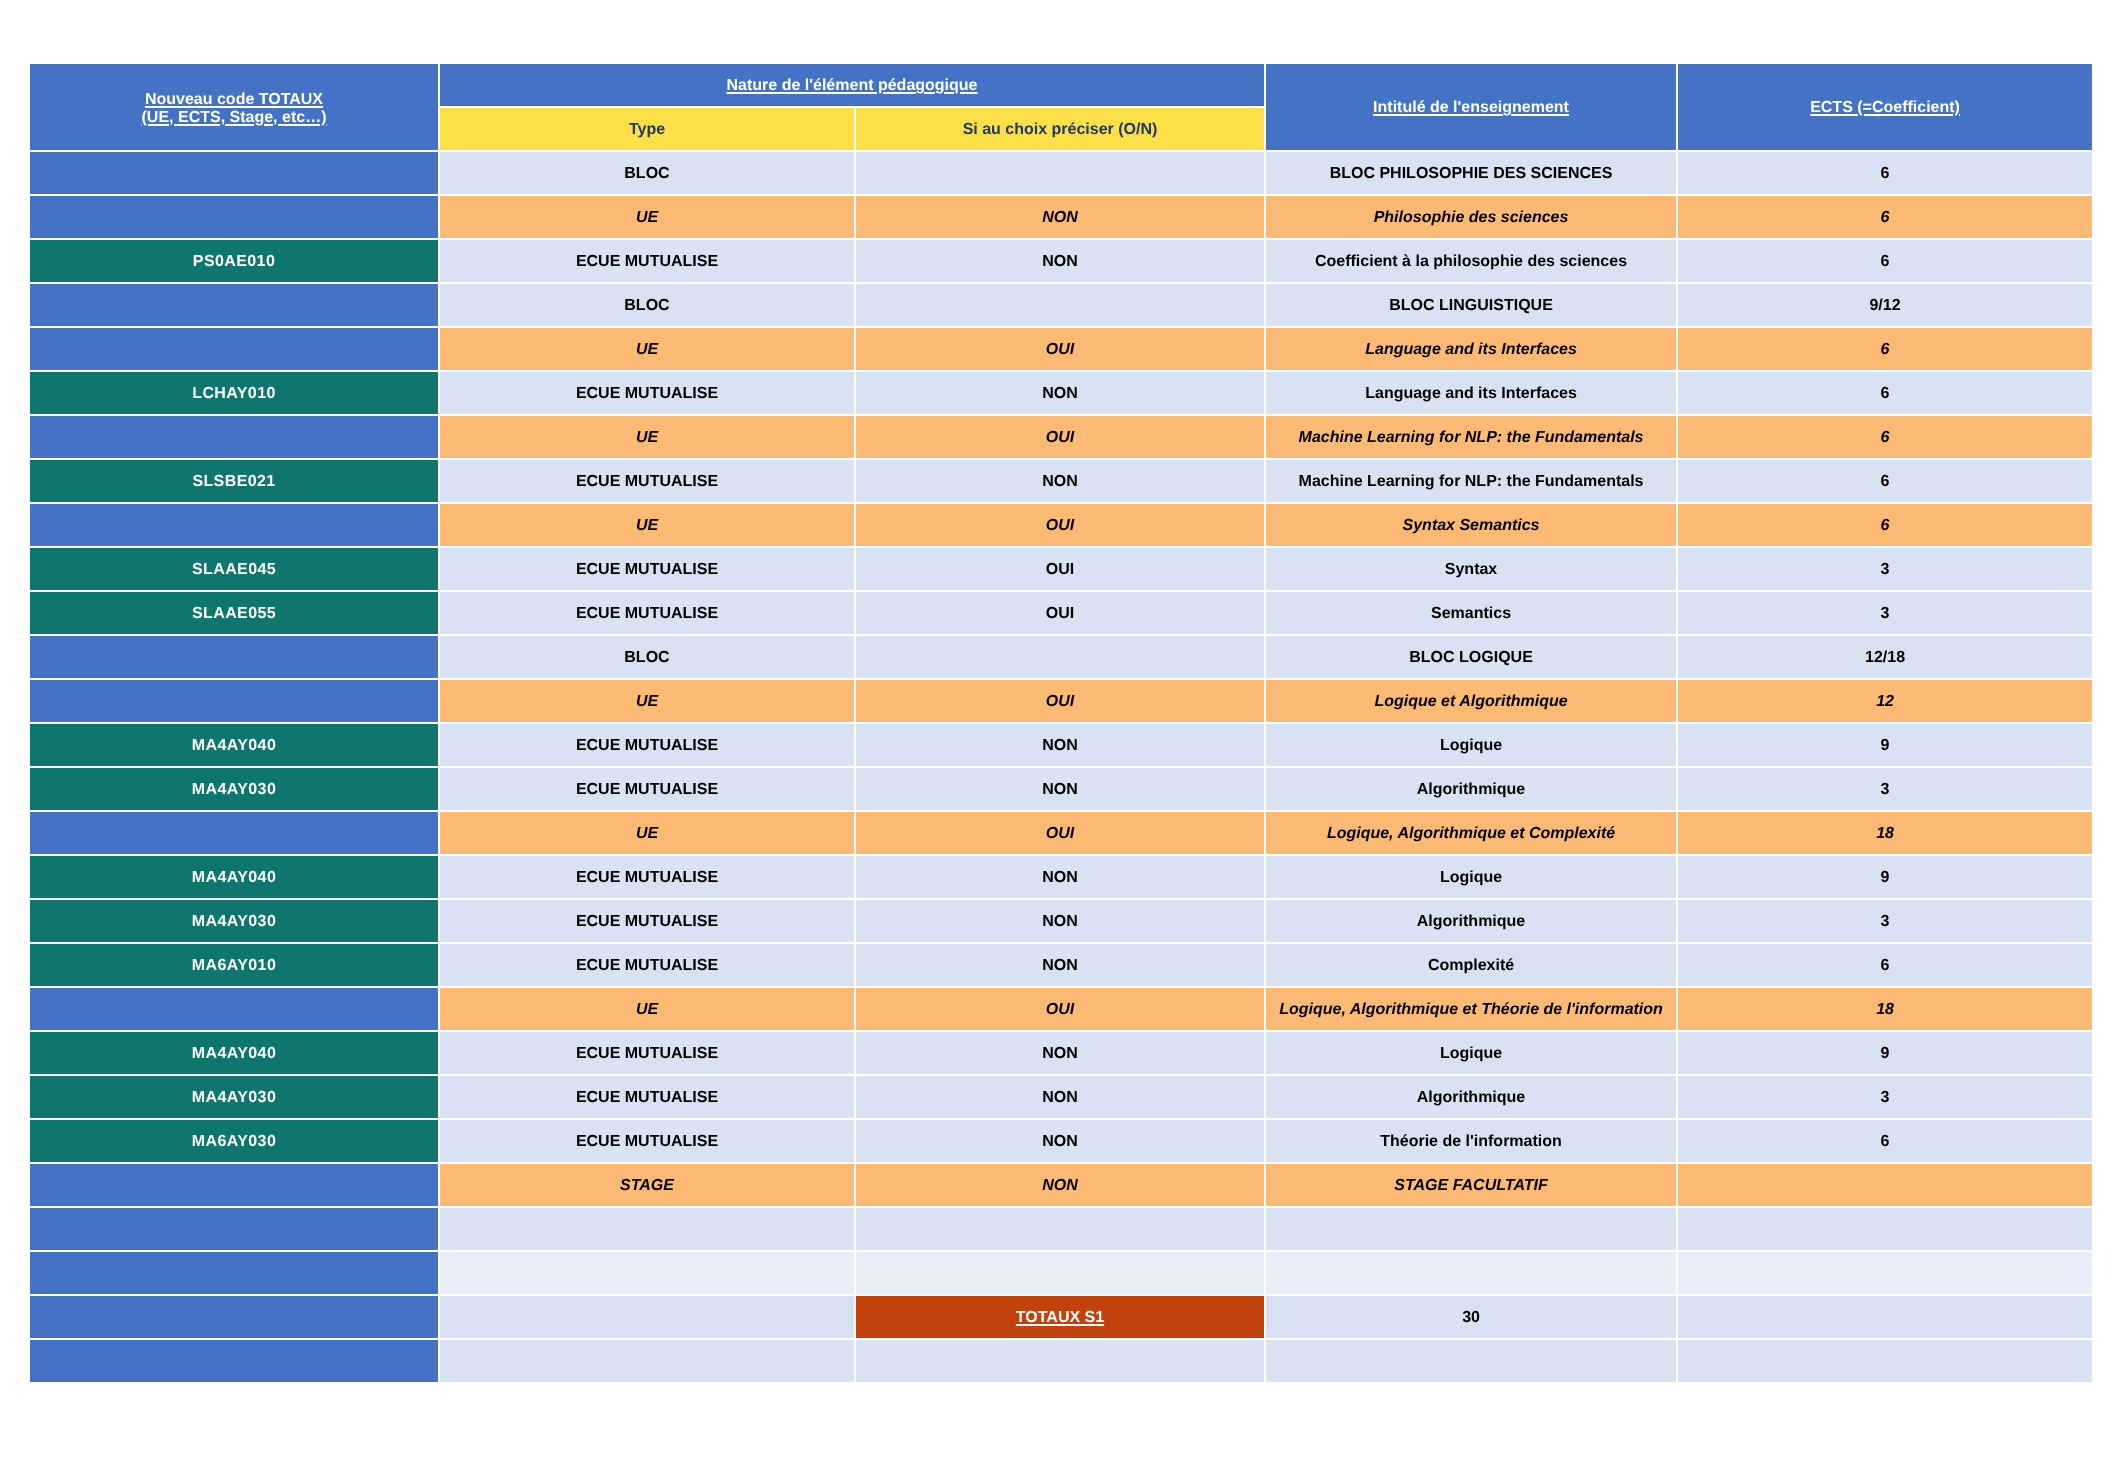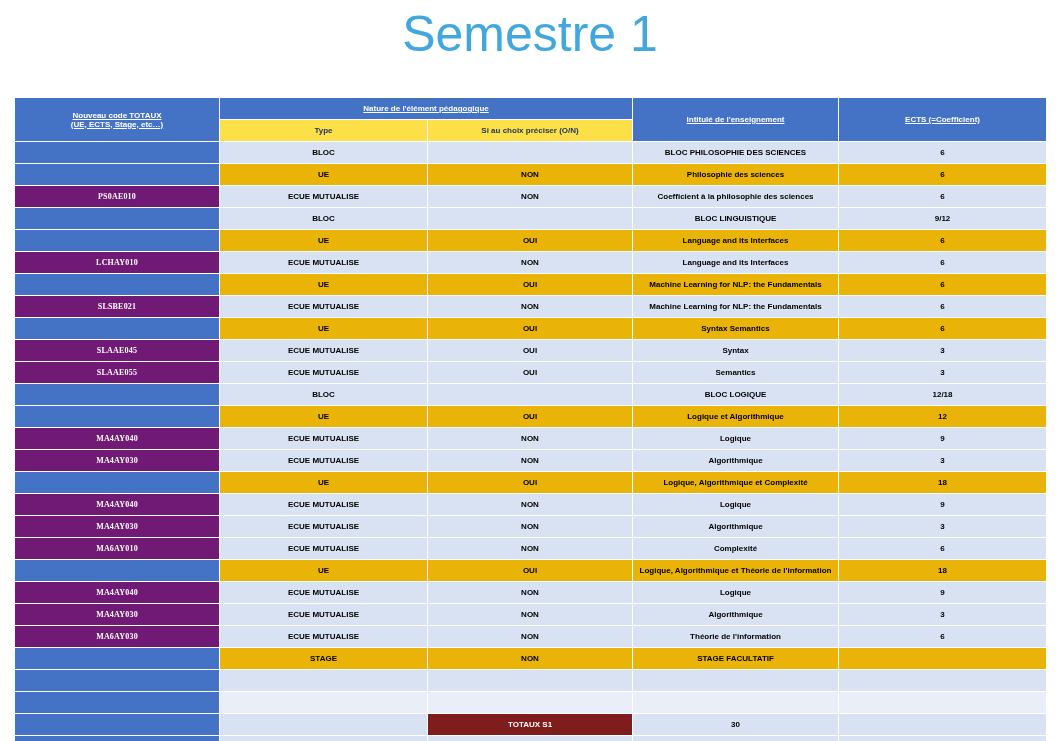--- a/index.html
+++ b/index.html
@@ -65,41 +65,41 @@
     background: #fde047;
     color: #1f3864;
     font-size: 7.5px;
     font-weight: bold;
     height: 16px;
   }
   .hdr-tall { height: 26px; }
 
   
   .code-blue {
-    background: #701a75;
+    background: #0f766e;
     color: #ffffff;
     font-size: 8px;
     font-weight: bold;
     letter-spacing: .2px;
-    font-family: Liberation Serif, serif;
   }
   .code-empty { background: #4472c4; }
   .cell-light { background: #d9e2f3; color: #000000; font-weight: bold; }
-  .cell-lighter { background: #eab308; color: #000000; font-weight: bold; }
+  .cell-lighter { background: #fdba74; color: #000000; font-weight: bold; font-style: italic; }
   .cell-blank-light { background: #d9e2f3; }
   .cell-blank-lighter { background: #e9eef8; }
 
   .totaux-label {
-    background: #7f1d1d;
+    background: #c2410c;
     color: #ffffff;
     text-align: right;
     padding-right: 6px;
     font-size: 9px;
     font-weight: bold;
     height: 24px;
+    text-decoration: underline;
   }
   .totaux-value {
     background: #d9e2f3;
     color: #000000;
     font-size: 12px;
     font-weight: bold;
     height: 24px;
     margin-left: 18px;
   }
   .totaux-blank-dark { background: #4472c4; height: 24px; }
@@ -108,21 +108,20 @@
   .foot-dark { background: #4472c4; height: 18px; }
   .foot-light { background: #d9e2f3; height: 18px; }
 
   td.tall { height: 25px; }
 </style>
 </head>
 <body>
 
 <div class="slide">
 
-  <div class="title">Semestre 1</div>
 
   <table class="grid">
     <colgroup>
       <col class="c0">
         <col class="c1">
         <col class="c2">
         <col class="c3">
         <col class="c4">
     </colgroup>
     <thead>

